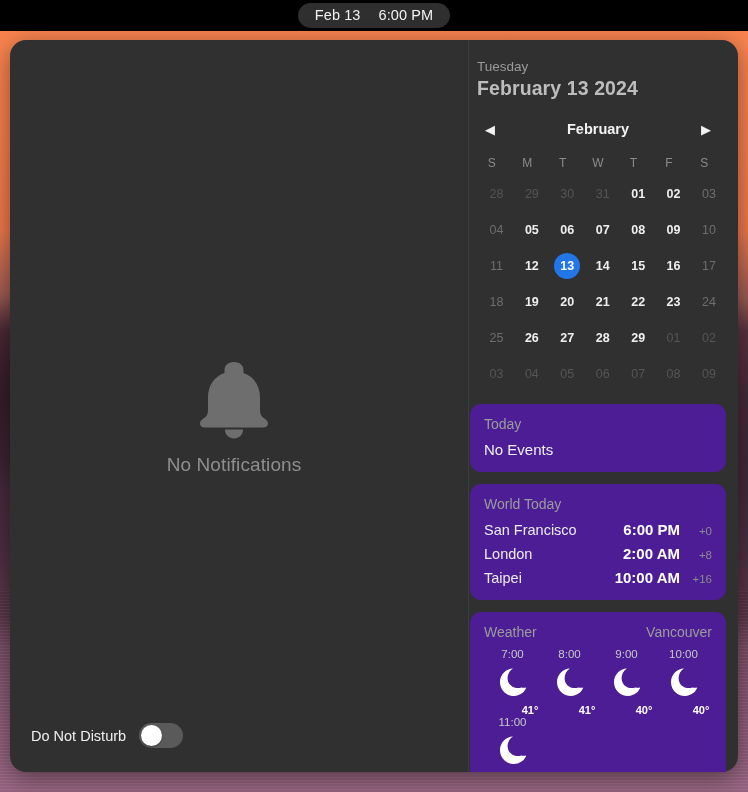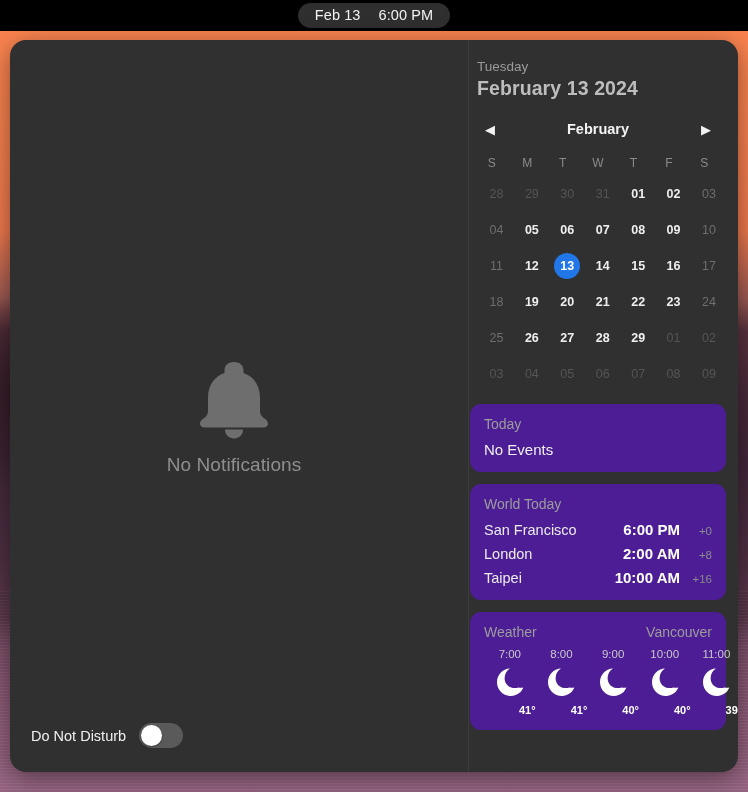--- a/index.html
+++ b/index.html
@@ -142,21 +142,21 @@
 
   
   .clock-row {
     display:flex; align-items:baseline; margin-top:7px;justify-content:space-between;
   }
   .clock-city { color:#ececec; font-size:14.5px; flex:1; }
   .clock-time { color:#ffffff; font-size:15px; font-weight:bold; text-align:right; }
   .clock-off { color:#8b8b8b; font-size:11.5px; width:32px; text-align:right; }
 
   
-  .wx-grid { display:grid; grid-template-columns:repeat(5,1fr); margin-top:8px;text-align:center; }
+  .wx-grid { display:grid; grid-template-columns:repeat(4,1fr); margin-top:8px;text-align:center; }
   .wx-col { display:flex; flex-direction:column; align-items:center; gap:6px; }
   .wx-hour { color:#c9c9c9; font-size:11.5px; }
   .wx-icon svg { display:block; }
   .wx-temp { color:#ffffff; font-size:11px; font-weight:bold;margin-left:35px; }
 </style>
 </head>
 <body>
 
 <div id="screen">
 

